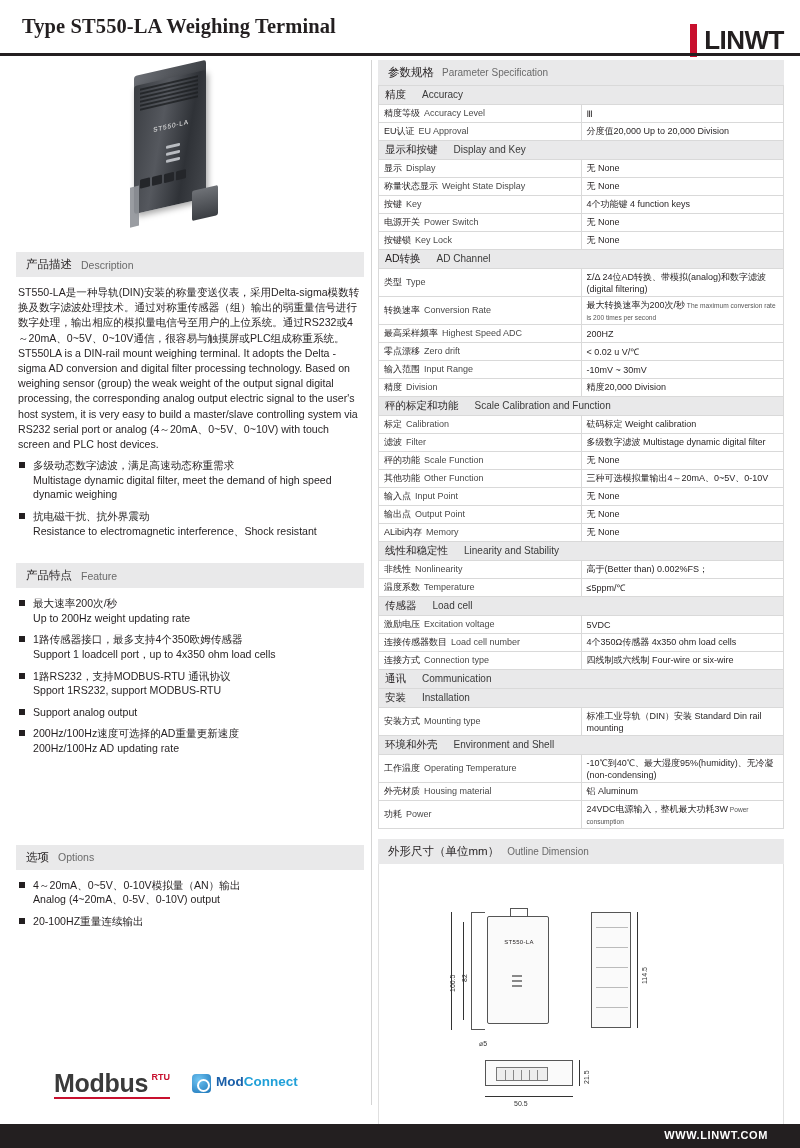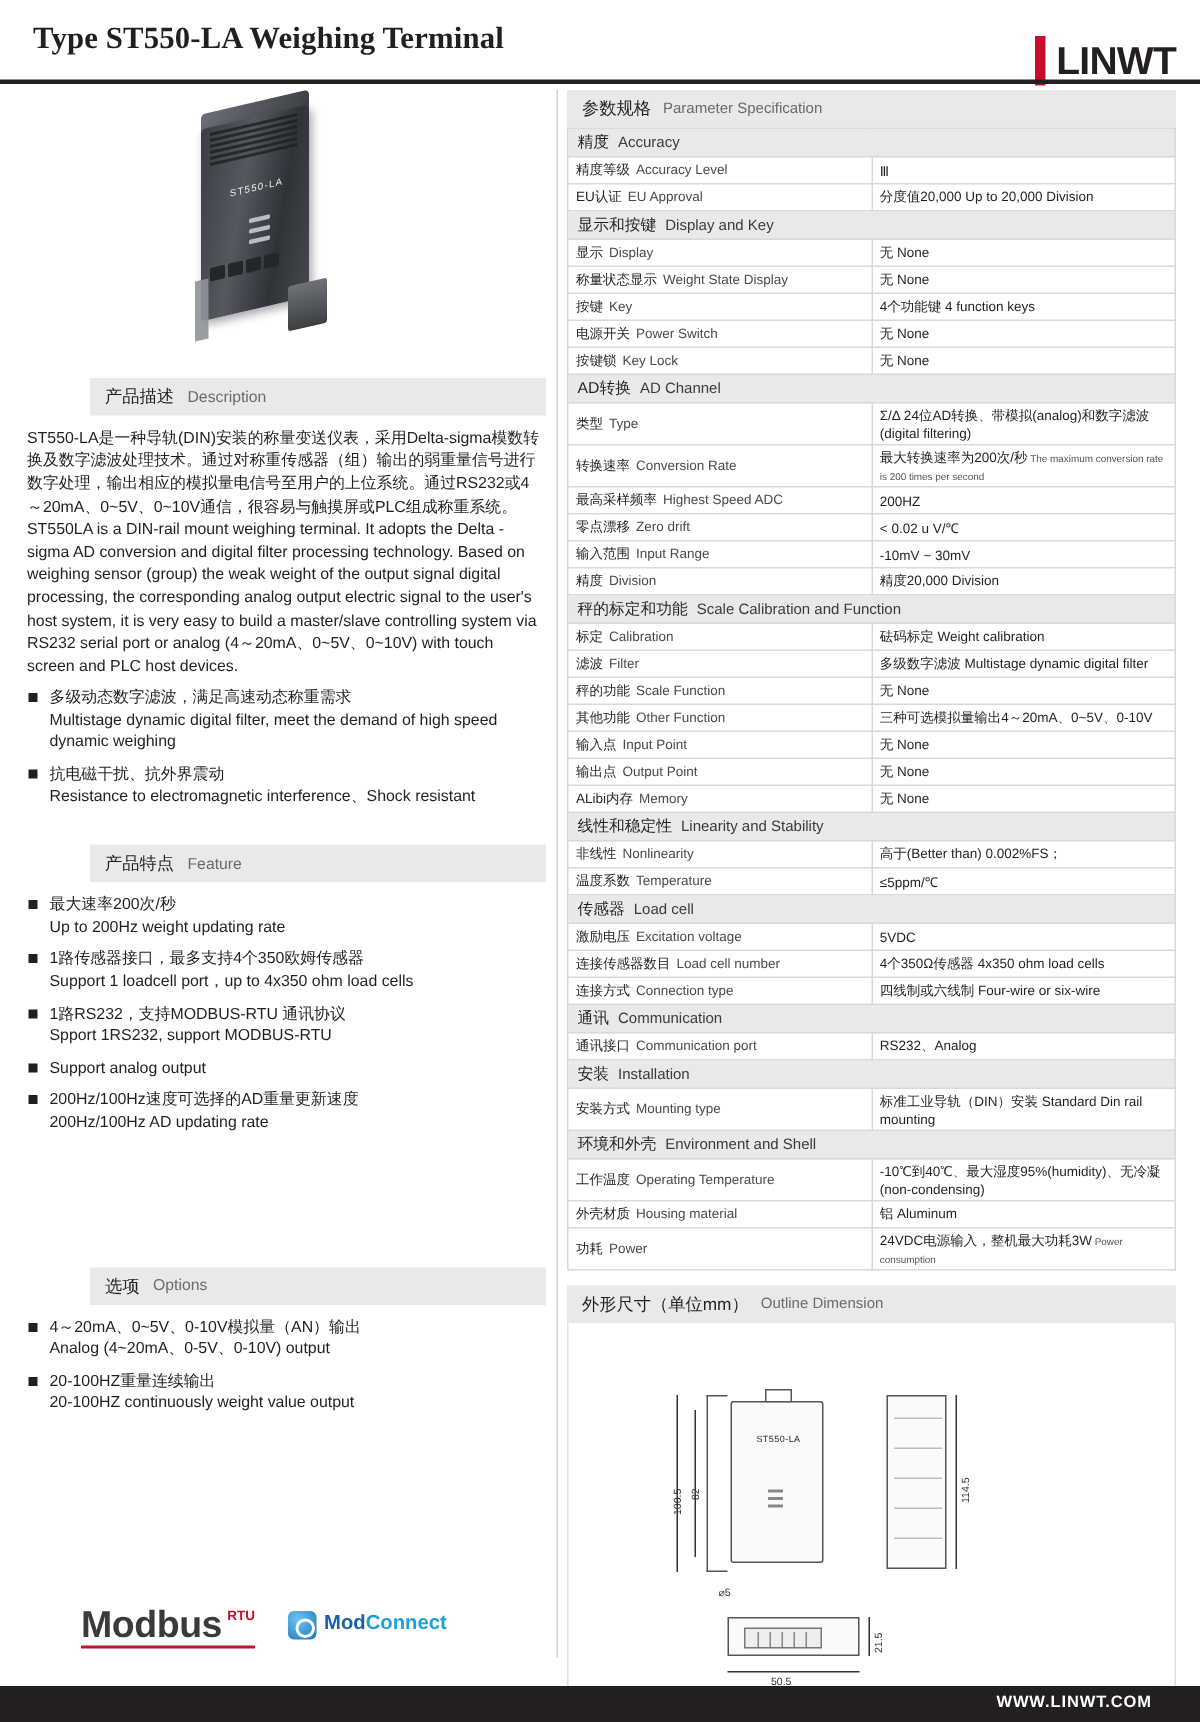--- a/index.html
+++ b/index.html
@@ -80,21 +80,20 @@
   }
   .dev-foot {
     position:absolute; left:176px; top:128px; width:26px; height:30px;
     background:linear-gradient(180deg,#6e7176,#3b3e43); transform:skewY(-13deg); border-radius:2px;
   }
   
   .sec-bar {
     background:#e9e9ea; height:26px; display:flex; align-items:center;
     padding-left:10px; margin-bottom:8px;
     border-top:1px solid #fff;
-    margin-left:44px;
   }
   .sec-bar .cn { font-size:11.5px; color:#231f20; margin-right:9px; }
   .sec-bar .en { font-size:10.5px; color:#6a6a6a; }
   .body-text { font-size:10.6px; line-height:15.2px; color:#231f20; padding:0 4px 0 2px; }
   .body-text p { margin:0 0 0 0; }
   
   ul.bullets { list-style:none; margin:6px 0 0 0; padding:0; }
   ul.bullets li { position:relative; padding-left:15px; margin-bottom:7px; font-size:10.6px; line-height:14.6px; }
   ul.bullets li::before {
     content:""; position:absolute; left:1px; top:4px; width:6px; height:6px; background:#231f20;
@@ -127,21 +126,21 @@
   table.spec { width:406px; border-collapse:collapse; table-layout:fixed; }
   table.spec td { border:1px solid #d9d9d9; padding:2px 5px; vertical-align:middle; height:17px; }
   td.k { width:176px; font-size:9px; color:#231f20; }
   td.k .cn { margin-right:4px; }
   td.k .en { color:#4a4a4a; }
   td.v { font-size:9px; color:#231f20; }
   tr.group td {
     background:#e9e9ea; border-left:1px solid #d9d9d9; border-right:1px solid #d9d9d9;
     font-size:10.5px; height:19px; padding-left:6px;
   }
-  tr.group .en { color:#3a3a3a; font-size:10px; margin-left:6px; }
+  tr.group .en { color:#3a3a3a; font-size:10px; margin-left:16px; }
   .tiny { font-size:6.6px; color:#555; }
   
   .outline-head {
     background:#e9e9ea; height:25px; display:flex; align-items:center; padding-left:10px; margin-top:10px;
   }
   .outline-head .cn { font-size:11.5px; margin-right:8px; }
   .outline-head .en { font-size:10px; color:#6a6a6a; }
   .outline-box { position:relative; width:406px; height:270px; border:1px solid #e0e0e0; border-top:none; }
   .od-front {
     position:absolute; left:108px; top:52px; width:62px; height:108px;
@@ -260,21 +259,20 @@
     <span class="en">Options</span>
   </div>
   <div class="body-text">
     <ul class="bullets">
       <li>
         <span class="ln">4～20mA、0~5V、0-10V模拟量（AN）输出</span>
         <span class="ln">Analog (4~20mA、0-5V、0-10V) output</span>
       </li>
       <li>
         <span class="ln">20-100HZ重量连续输出</span>
-        <span class="ln">20-100HZ continuously weight value output</span>
       </li>
     </ul>
   </div>
 </div>
 
 <div class="logos">
   <div class="modbus-wrap">
     <span class="modbus">Modbus</span>
     <span class="modbus-rtu">RTU</span>
     <span class="modbus-underline"></span>
@@ -407,24 +405,20 @@
         <tr>
           <td class="k"><span class="cn">连接传感器数目</span><span class="en">Load cell number</span></td>
           <td class="v"><span>4个350Ω传感器  4x350 ohm load cells</span></td>
         </tr>
         <tr>
           <td class="k"><span class="cn">连接方式</span><span class="en">Connection type</span></td>
           <td class="v"><span>四线制或六线制 Four-wire or six-wire</span></td>
         </tr>
         <tr class="group">
           <td colspan="2"><span>通讯</span><span class="en">Communication</span></td>
-        </tr>
-        <tr>
-          <td class="k"><span class="cn">通讯接口</span><span class="en">Communication port</span></td>
-          <td class="v"><span>RS232、Analog</span></td>
         </tr>
         <tr class="group">
           <td colspan="2"><span>安装</span><span class="en">Installation</span></td>
         </tr>
         <tr>
           <td class="k"><span class="cn">安装方式</span><span class="en">Mounting type</span></td>
           <td class="v"><span>标准工业导轨（DIN）安装 Standard Din rail mounting</span></td>
         </tr>
         <tr class="group">
           <td colspan="2"><span>环境和外壳</span><span class="en">Environment and Shell</span></td>

